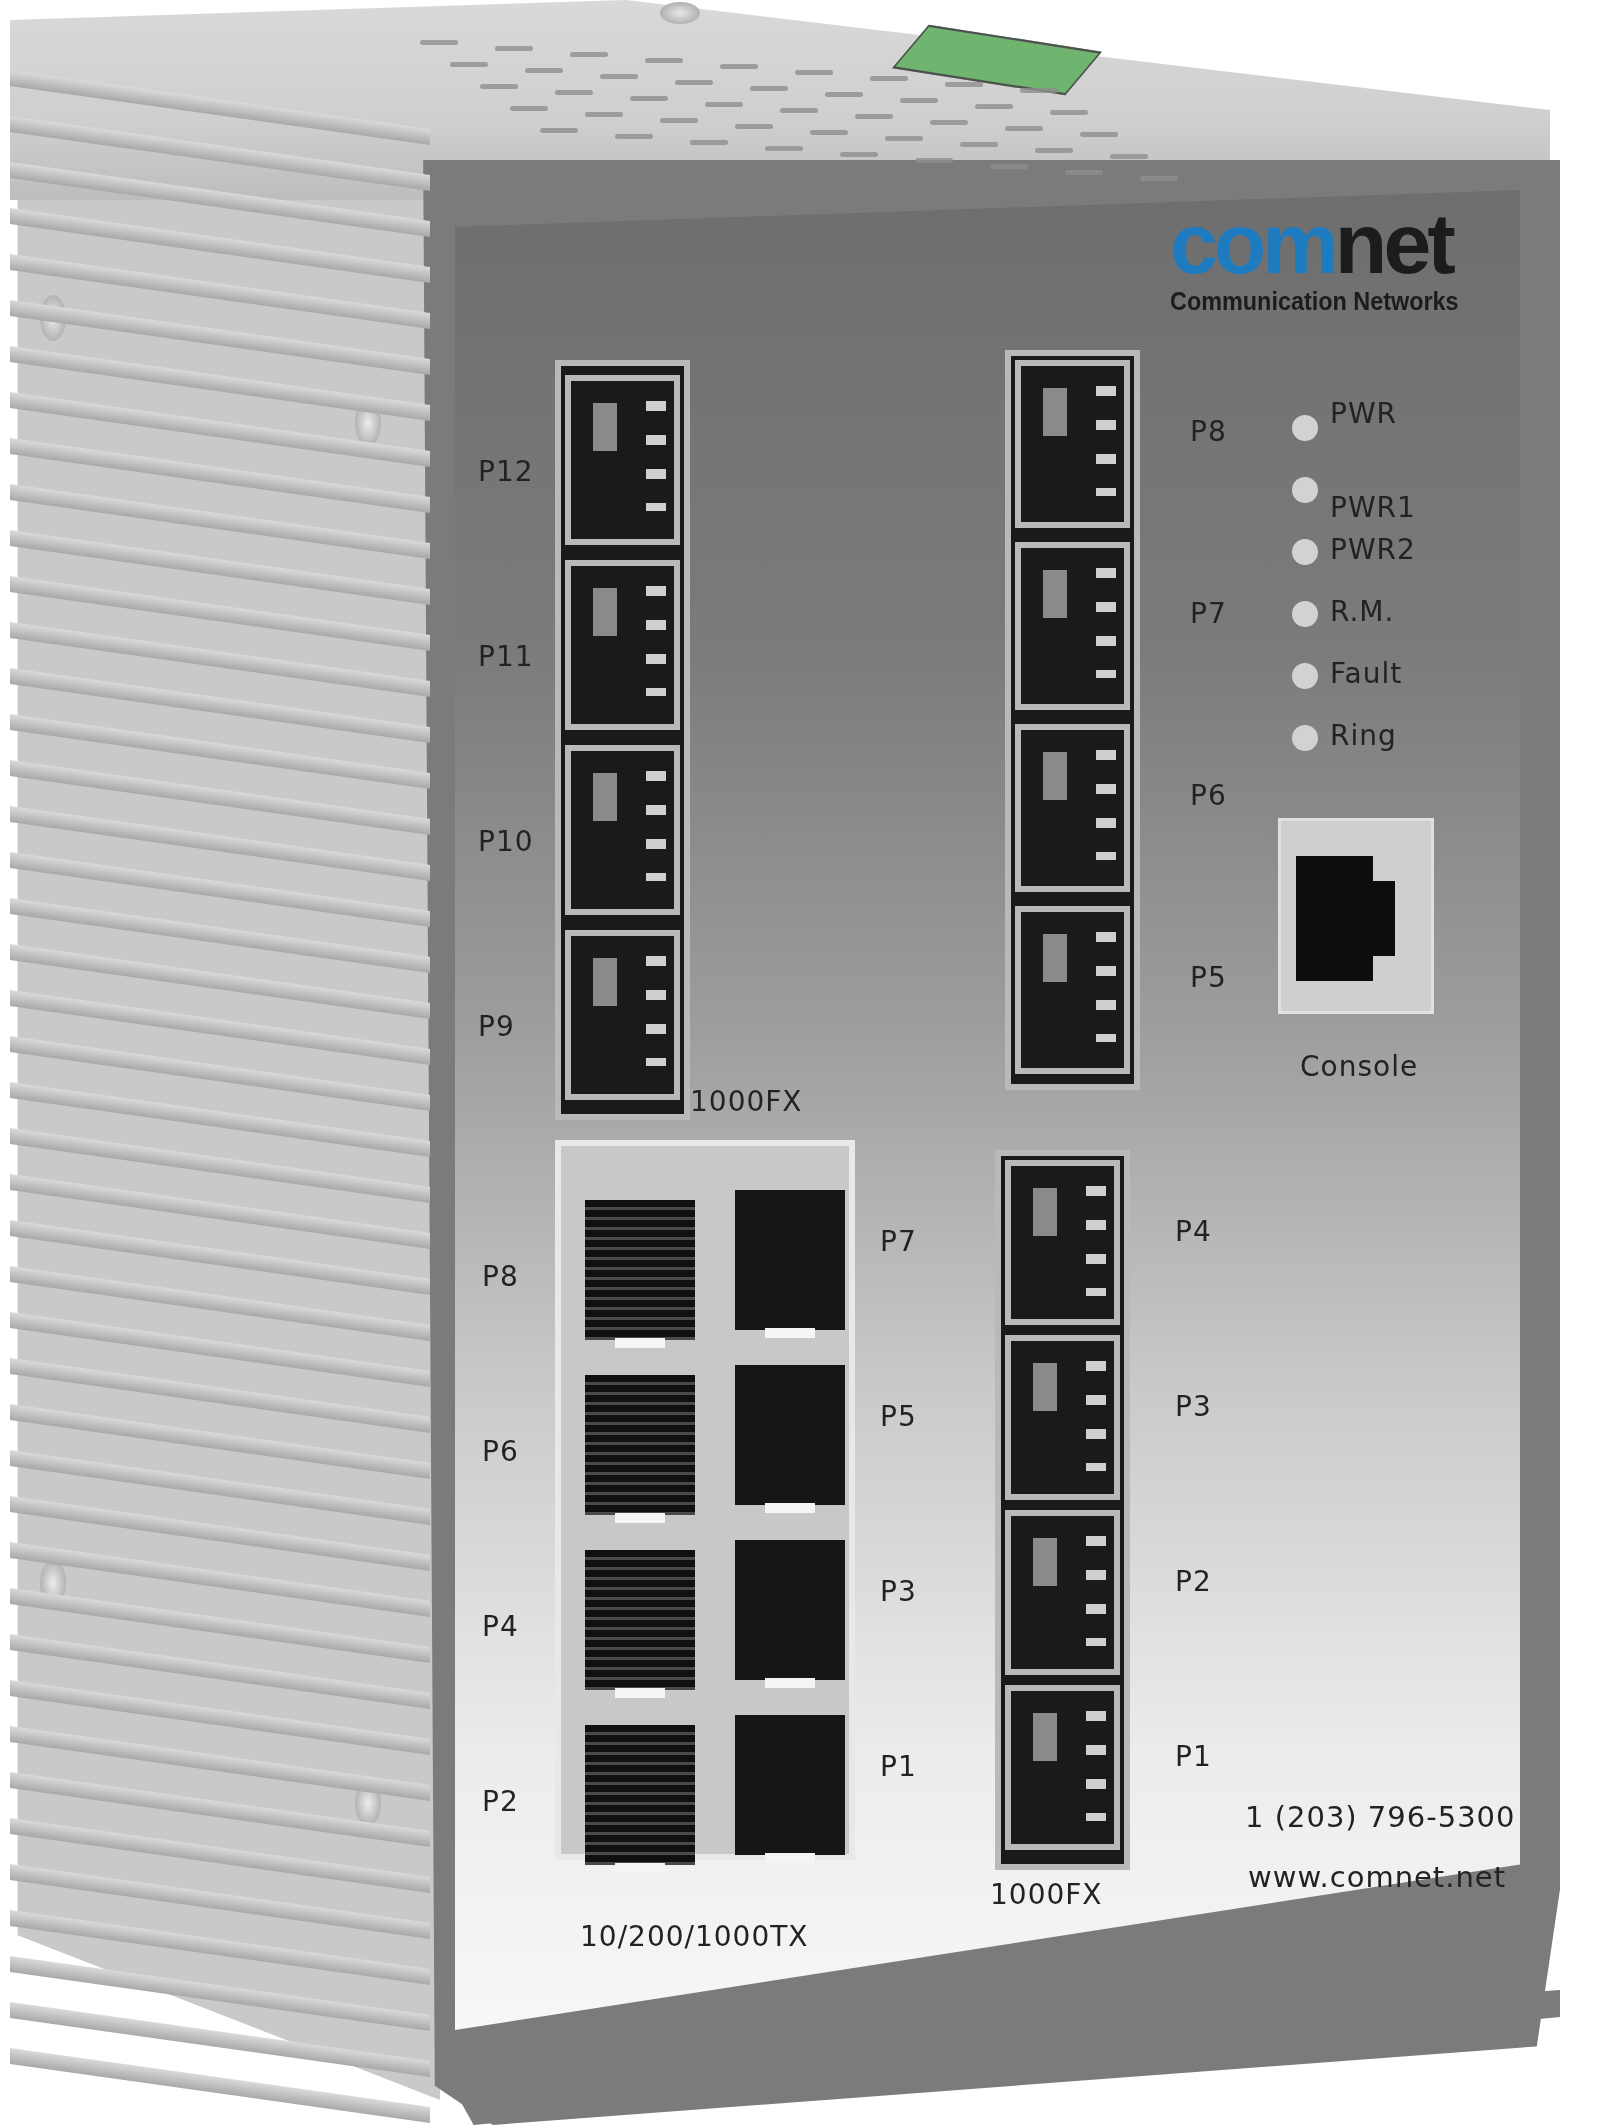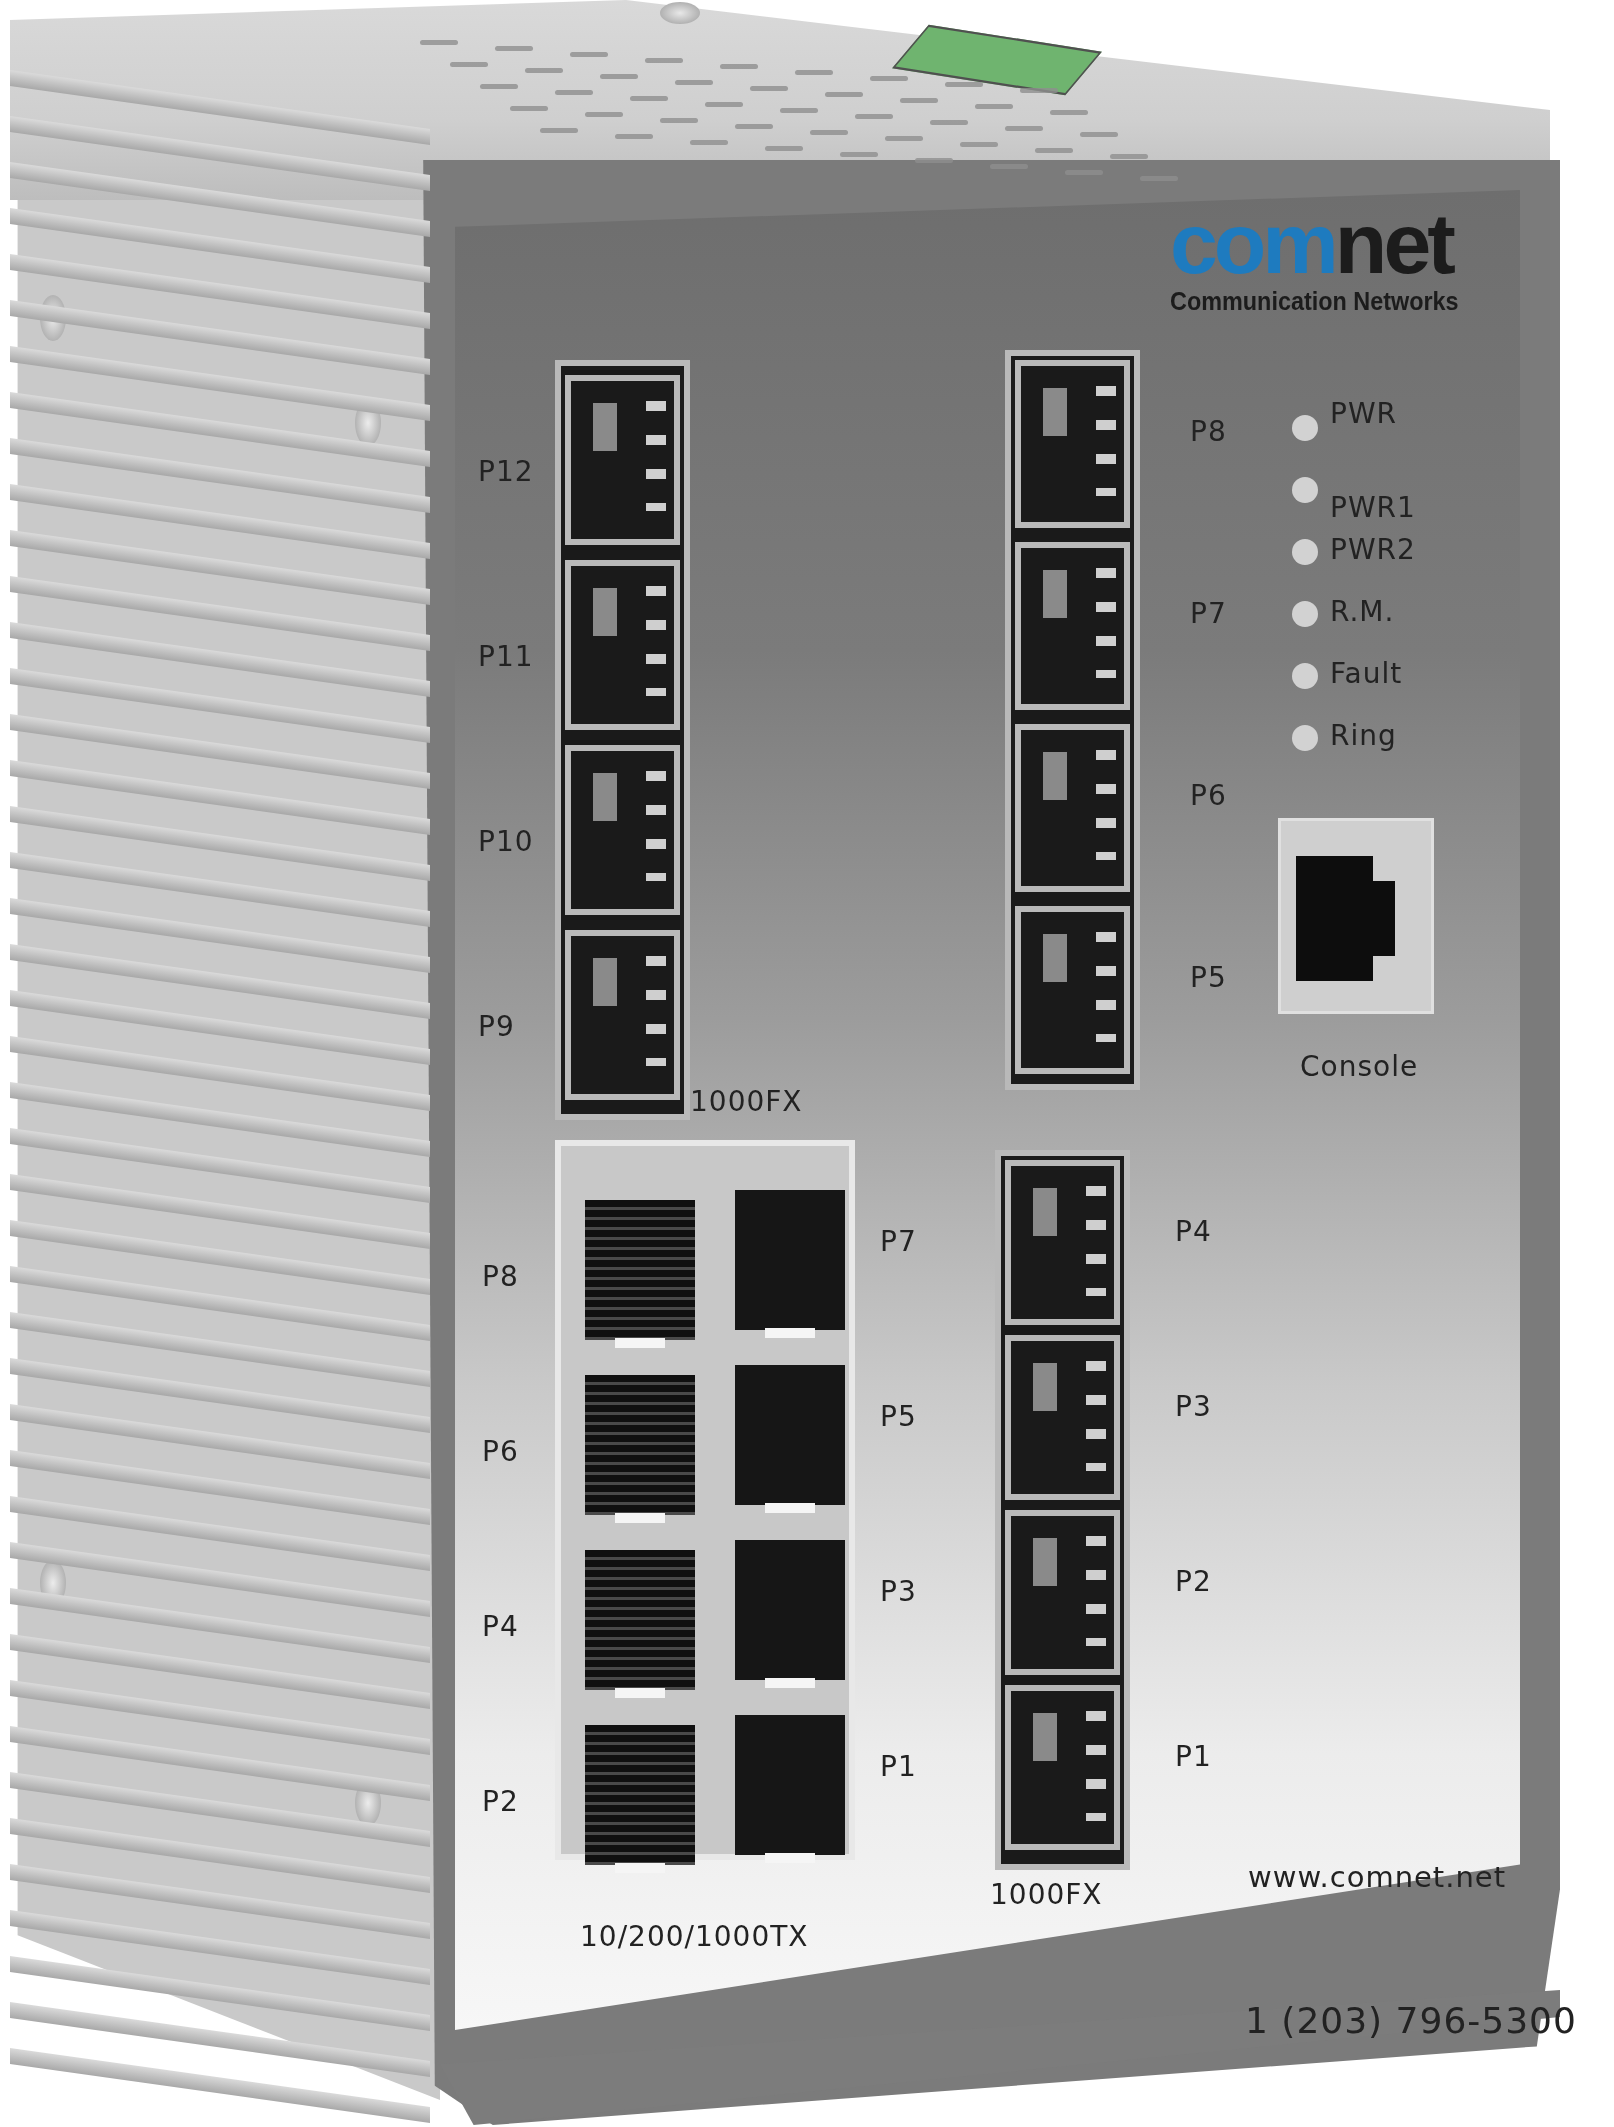--- a/index.html
+++ b/index.html
@@ -81,21 +81,21 @@
 <div class="abs label" style="left:580px;top:1920px">10/200/1000TX</div>
 
 <div id="leds"></div>
 
 <div class="abs console">
     <div class="hole"></div>
   </div>
 <div class="abs label" style="left:1300px;top:1050px">Console</div>
 
 <div class="abs label" style="left:1248px;top:1860px;font-size:29px">www.comnet.net</div>
-<div class="abs label" style="left:1245px;top:2000px;font-size:36px">1 (203) 796-5300</div>
+<div class="abs label" style="left:1245px;top:1800px;font-size:29px">1 (203) 796-5300</div>
 
 <div class="abs fin" style="top:70px"></div>
 <div class="abs fin" style="top:116px"></div>
 <div class="abs fin" style="top:162px"></div>
 <div class="abs fin" style="top:208px"></div>
 <div class="abs fin" style="top:254px"></div>
 <div class="abs fin" style="top:300px"></div>
 <div class="abs fin" style="top:346px"></div>
 <div class="abs fin" style="top:392px"></div>
 <div class="abs fin" style="top:438px"></div>

